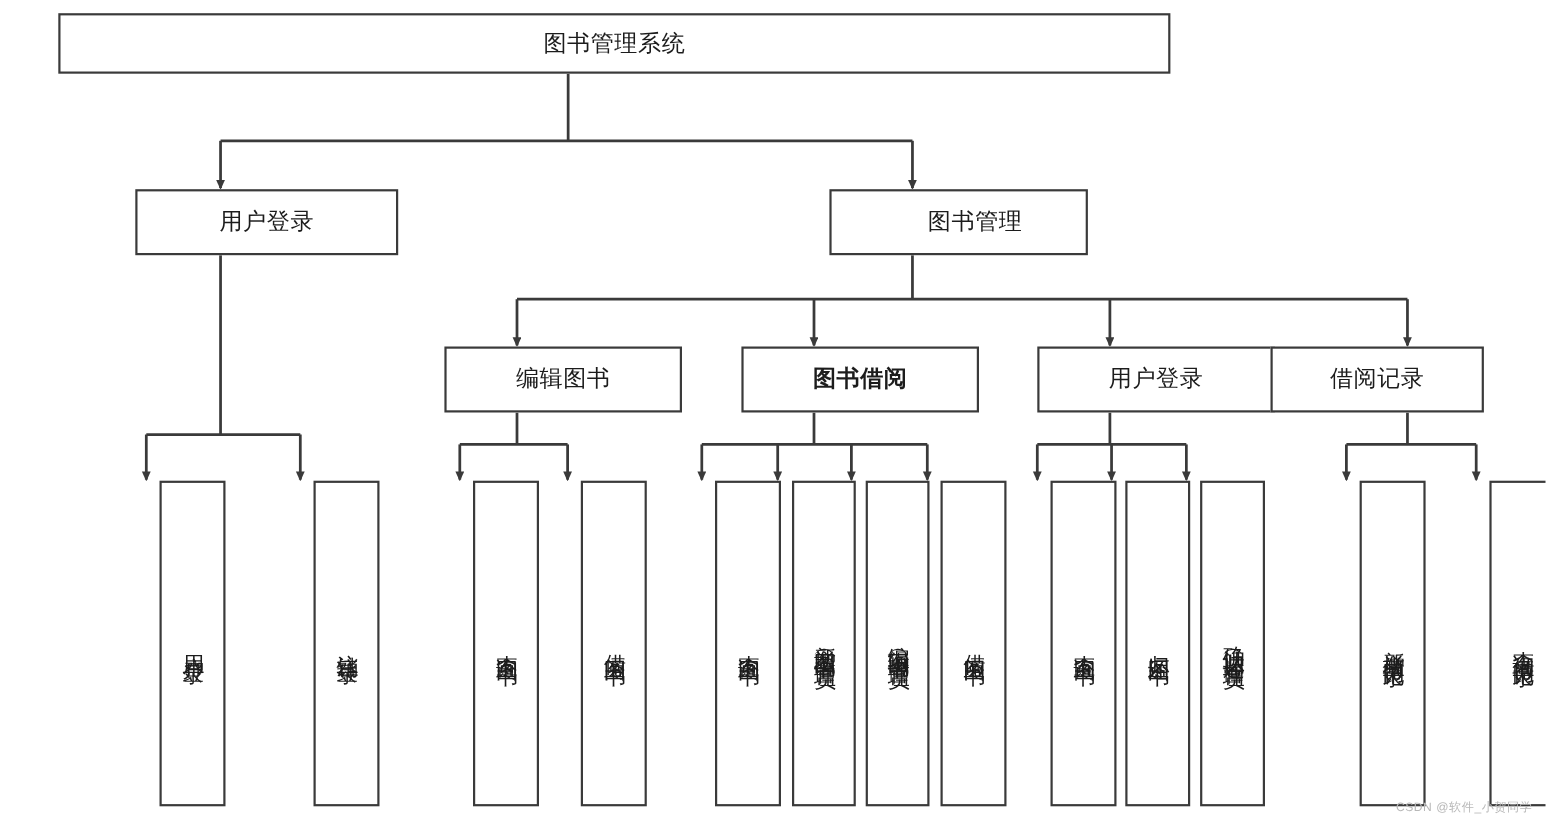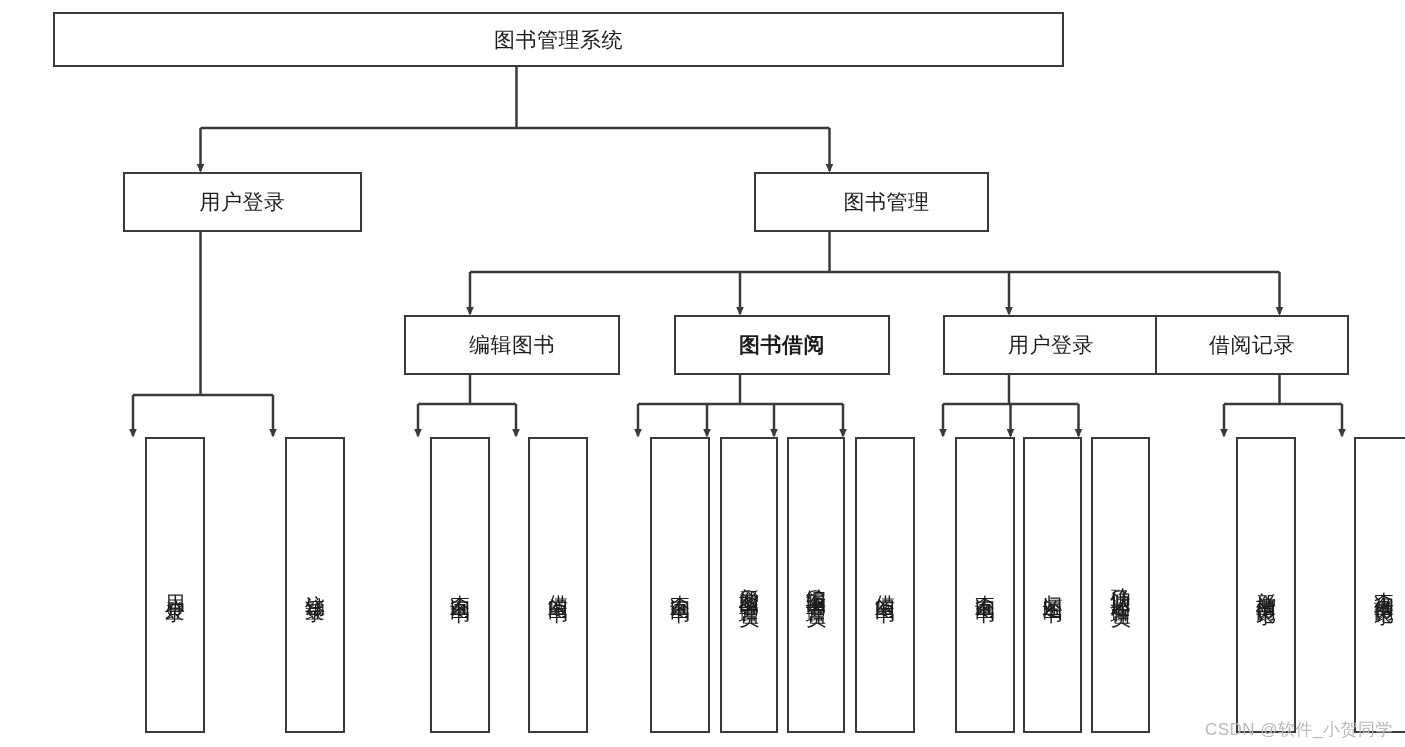--- a/index.html
+++ b/index.html
@@ -53,21 +53,21 @@
     text-orientation: upright;
     letter-spacing: 3px;
     line-height: 1.25;
     text-align: center;
     white-space: nowrap;
   }
   .watermark {
     position: absolute;
     right: 12px;
     bottom: 6px;
-    font-size: 17px;
+    font-size: 11px;
     color: #b8b8b8;
     letter-spacing: 0.5px;
     white-space: nowrap;
     pointer-events: none;
   }
 </style>
 </head>
 <body>
 
 <div id="diagram-root">

